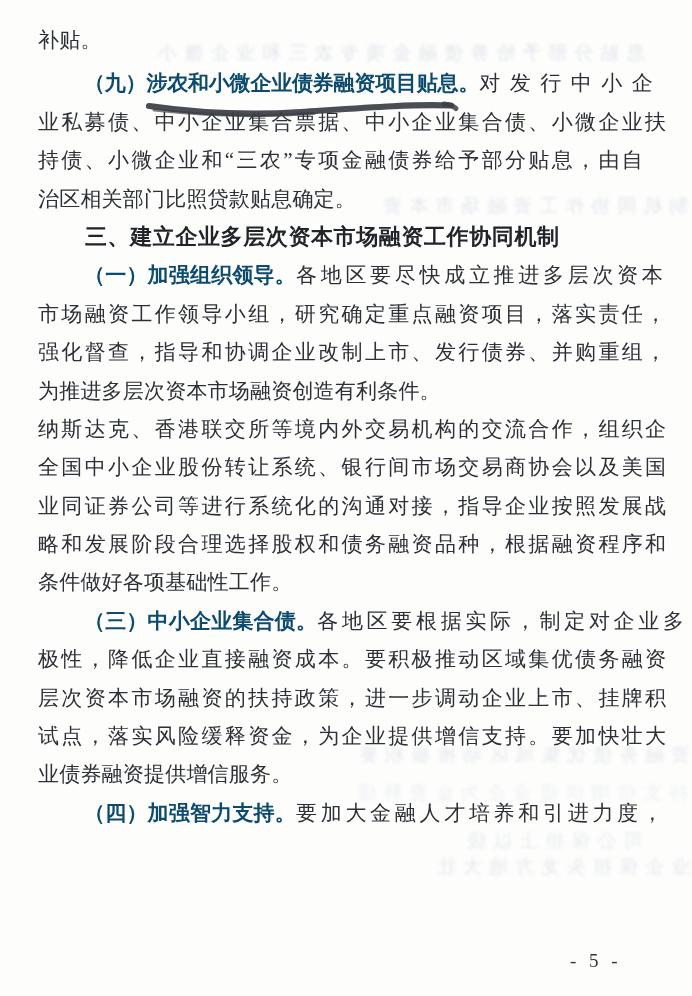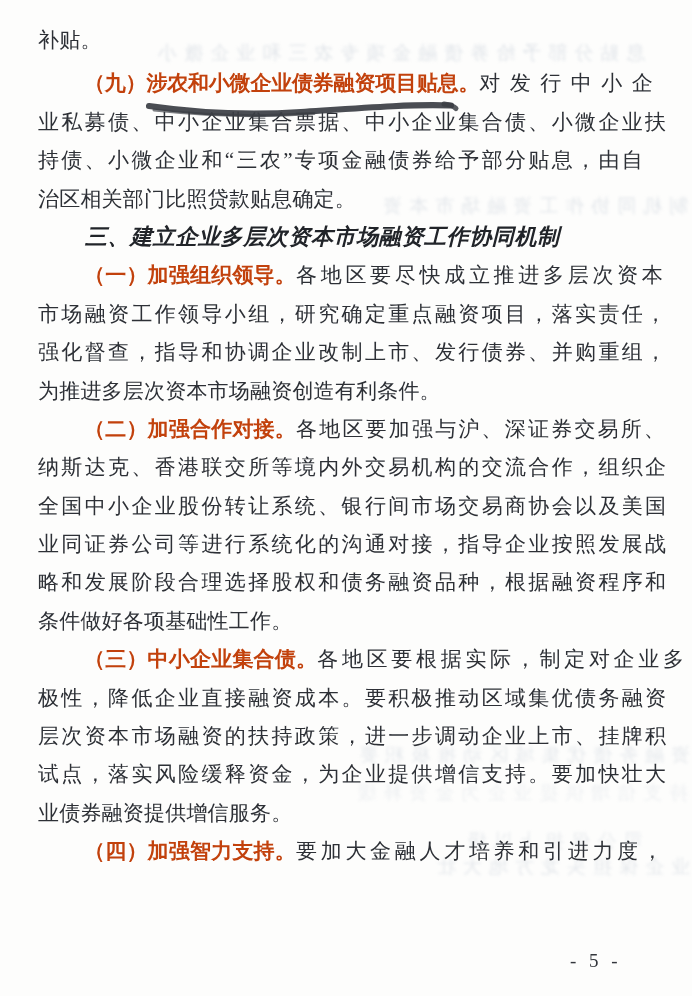--- a/index.html
+++ b/index.html
@@ -19,29 +19,29 @@
   }
   .line {
     height:38.4px; line-height:38.4px;
     letter-spacing:2.35px;          
     white-space:nowrap;
   }
   .end   { letter-spacing:0.2px; }  
   .indent{ text-indent:46px; }
   .gap   { margin-top:5px; }
   .mix   { letter-spacing:0.2px; }
-  .lead  { font-weight:700; letter-spacing:0.2px; color:#c2410c; }
+  .lead  { font-weight:700; letter-spacing:0.2px; color:#0c4a6e; }
   .lead9 { letter-spacing:-0.2px; }
   .r9    { letter-spacing:9.5px;text-align:center; }
   .rA    { letter-spacing:3.7px;margin-top:18px; }
   .rB    { letter-spacing:2.2px; }
   .heading {
     font-family:"Liberation Sans","DejaVu Sans",sans-serif;
     font-weight:700; font-size:22px; letter-spacing:0.6px;
-    color:#212429; text-indent:47px;font-style:italic;
+    color:#212429; text-indent:47px;
   }
   
   .pen { position:absolute; left:146px; top:96px; pointer-events:none; }
   
   .bleed {
     position:absolute; height:22px; line-height:22px;
     font-size:19px; letter-spacing:7px;
     color:#cbd2db; filter:blur(1.4px);
     transform:scaleX(-1);
     white-space:nowrap; overflow:hidden;
@@ -82,21 +82,20 @@
     <div class="line end">治区相关部门比照贷款贴息确定。</div>
 
     <div class="line end heading">三、建立企业多层次资本市场融资工作协同机制</div>
 
     <div class="line mix indent"><span class="lead">（一）加强组织领导。</span><span class="rA">各地区要尽快成立推进多层次资本</span></div>
 
     <div class="line">市场融资工作领导小组，研究确定重点融资项目，落实责任，</div>
     <div class="line">强化督查，指导和协调企业改制上市、发行债券、并购重组，</div>
     <div class="line end">为推进多层次资本市场融资创造有利条件。</div>
 
-    <div class="line mix indent"><span class="lead">（二）加强合作对接。</span><span class="rB">各地区要加强与沪、深证券交易所、</span></div>
 
     <div class="line">纳斯达克、香港联交所等境内外交易机构的交流合作，组织企</div>
     <div class="line">全国中小企业股份转让系统、银行间市场交易商协会以及美国</div>
     <div class="line">业同证券公司等进行系统化的沟通对接，指导企业按照发展战</div>
     <div class="line">略和发展阶段合理选择股权和债务融资品种，根据融资程序和</div>
     <div class="line end">条件做好各项基础性工作。</div>
 
     <div class="line mix indent"><span class="lead">（三）中小企业集合债。</span><span class="rA">各地区要根据实际，制定对企业多</span></div>
 
     <div class="line">极性，降低企业直接融资成本。要积极推动区域集优债务融资</div>

